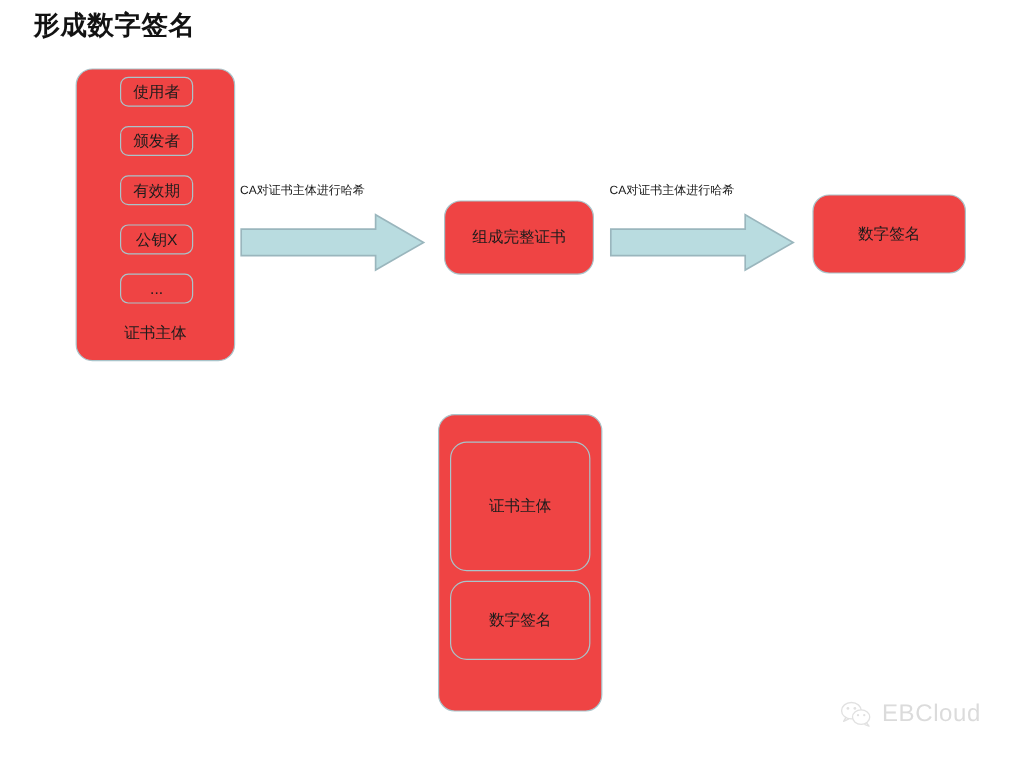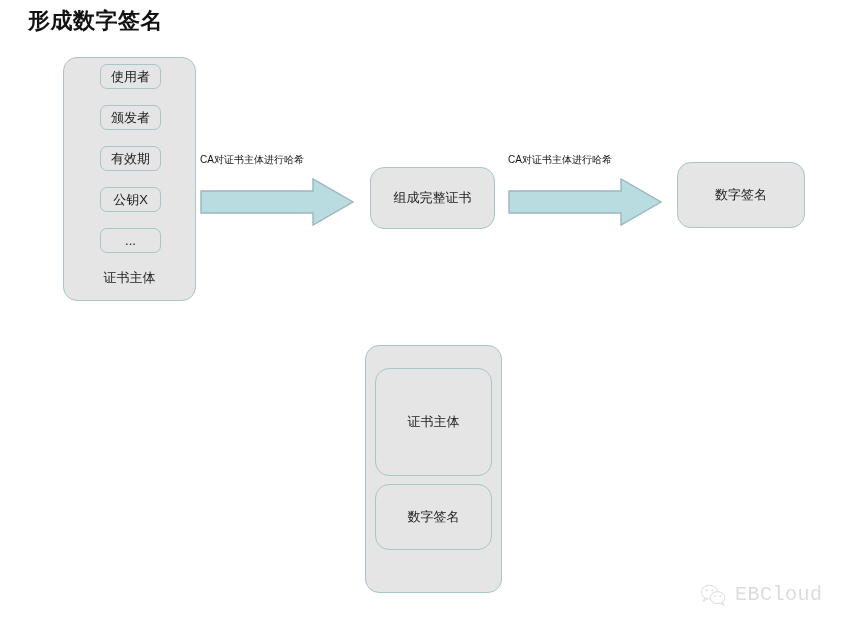--- a/index.html
+++ b/index.html
@@ -34,21 +34,21 @@
     white-space: nowrap;
     letter-spacing: 0.5px;
   }
   #title-1 { left: 28px; top: 8px; }
   #title-2 { left: 28px; top: 320px; }
 
   
   .rbox {
     position: absolute;
     box-sizing: border-box;
-    background: #e5e5e5;
+    background: #ef4444;
     border: 1.3px solid #a9c4ca;
     border-radius: 14px;
   }
   .rbox.small {
     border-radius: 7px;
     border-width: 1.2px;
   }
 
   .box-label {
     position: absolute;
@@ -148,21 +148,21 @@
     display: flex;
     align-items: center;
     gap: 9px;
     opacity: 0.62;
   }
   #watermark-text {
     font-size: 20px;
     line-height: 22px;
     color: #c6c6c6;
     letter-spacing: 0.5px;
-    font-family: Liberation Mono, monospace;
+    font-family: Liberation Sans, sans-serif;
   }
 </style>
 </head>
 <body>
 
 <div class="canvas">
 
   <div class="section-title" id="title-1">形成数字签名</div>
 
   <div class="rbox" id="cert-subject-container"></div>

